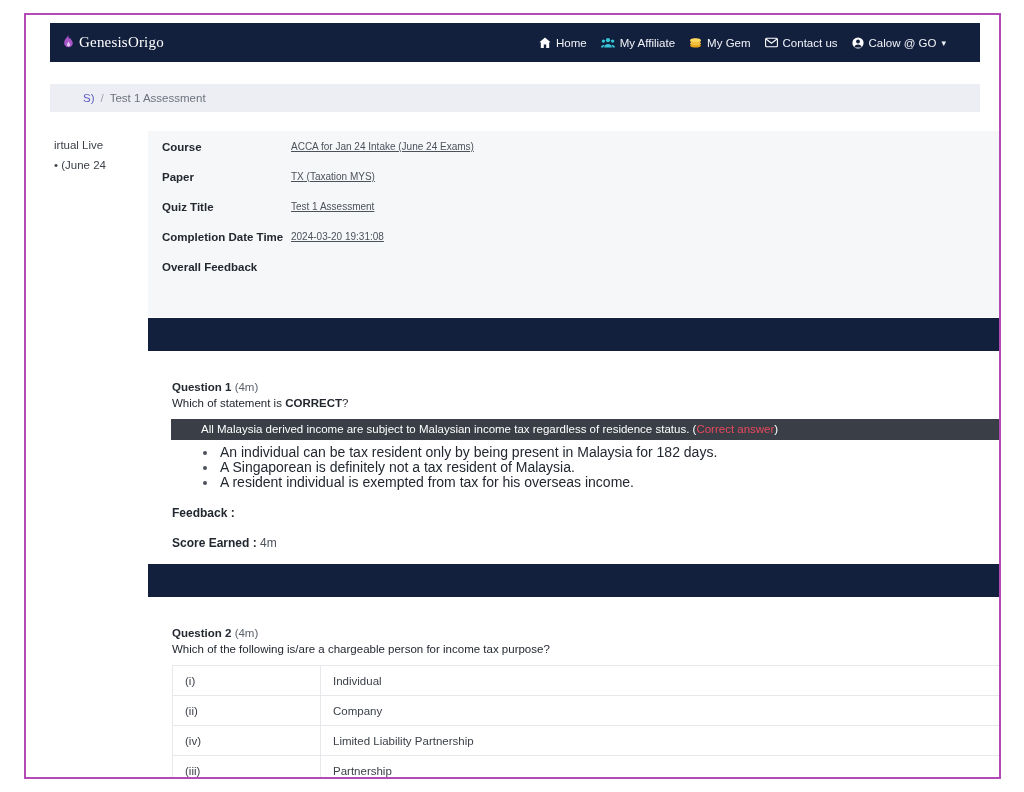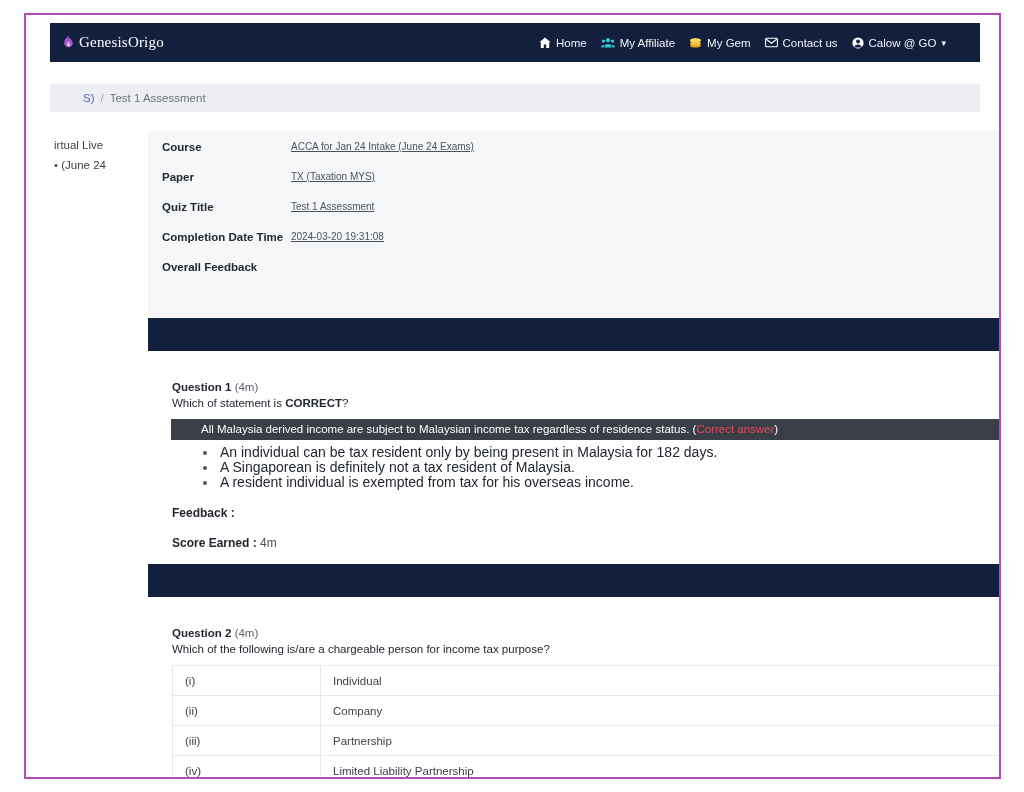--- a/index.html
+++ b/index.html
@@ -330,24 +330,24 @@
       <tbody>
         <tr>
           <td class="stmt-roman">(i)</td>
           <td>Individual</td>
         </tr>
         <tr>
           <td class="stmt-roman">(ii)</td>
           <td>Company</td>
         </tr>
         <tr>
+          <td class="stmt-roman">(iv)</td>
+          <td>Limited Liability Partnership</td>
+        </tr>
+        <tr>
           <td class="stmt-roman">(iii)</td>
           <td>Partnership</td>
         </tr>
-        <tr>
-          <td class="stmt-roman">(iv)</td>
-          <td>Limited Liability Partnership</td>
-        </tr>
       </tbody>
     </table>
   </div>
 
 </div>
 
 </body></html>

